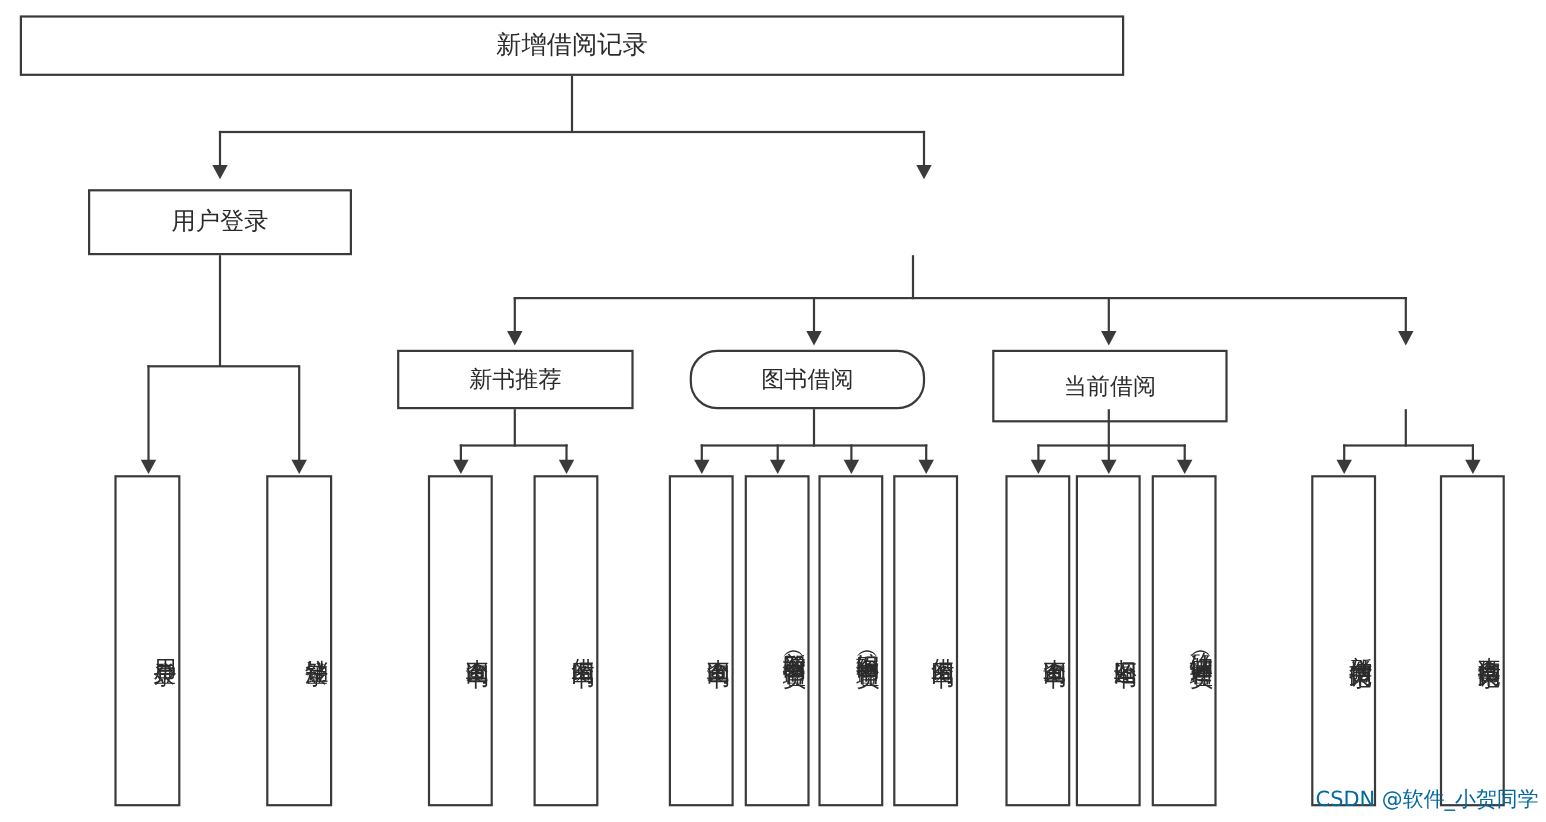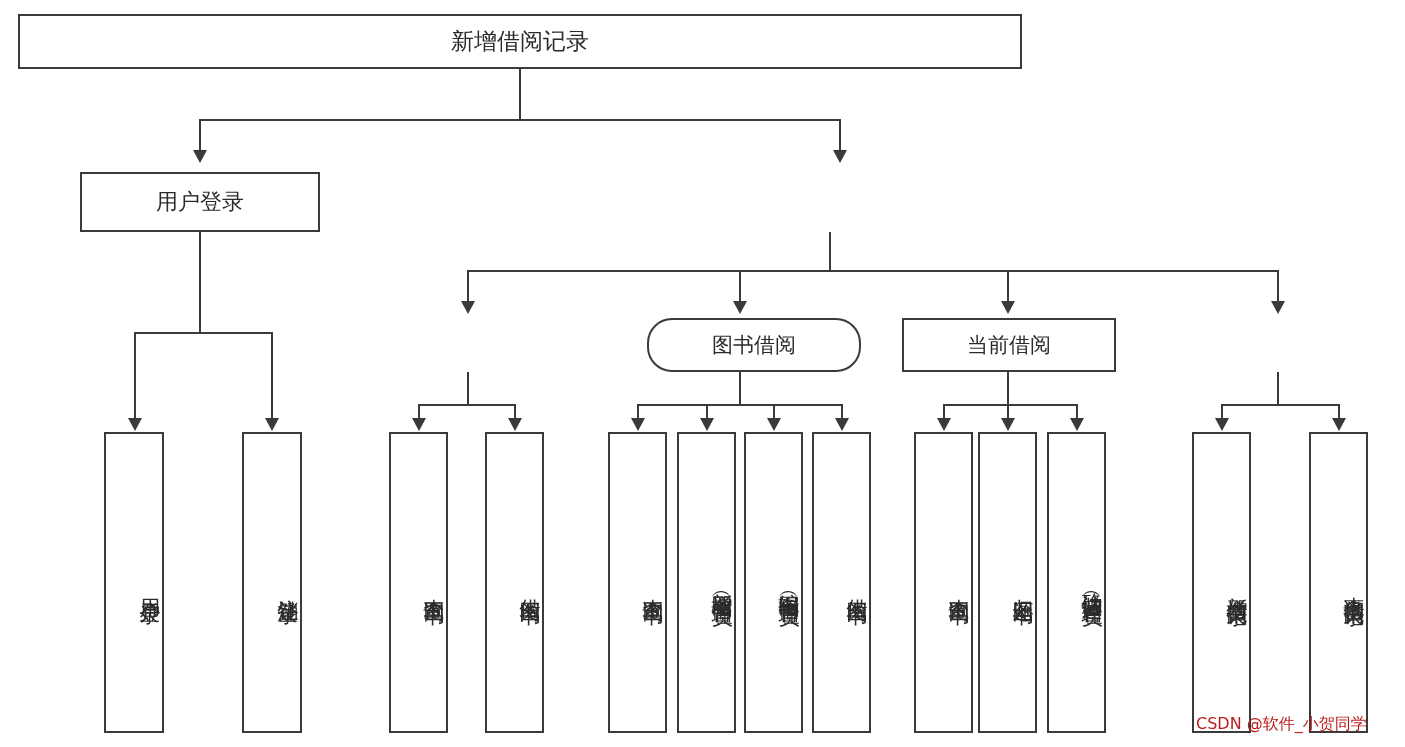--- a/index.html
+++ b/index.html
@@ -64,22 +64,22 @@
     width: 0;
     height: 0;
     border-left: 7px solid transparent;
     border-right: 7px solid transparent;
     border-top: 13px solid #3a3a3a;
   }
 
   
   #watermark {
     position: absolute;
-    font-size: 16px;
-    color: #b91c1c;
+    font-size: 19px;
+    color: #0369a1;
     white-space: nowrap;
     pointer-events: none;
   }
 </style>
 </head>
 <body>
 
 <div id="canvas">
 
   <div class="node root" style="left:18px; top:14px; width:1004px; height:55px;">
@@ -109,26 +109,29 @@
   <div class="ln h" style="left:467px; top:270px; width:812px;"></div>
   <div class="ln v" style="left:467px; top:270px; height:32px;"></div>
   <div class="ln v" style="left:739px; top:270px; height:32px;"></div>
   <div class="ln v" style="left:1007px; top:270px; height:32px;"></div>
   <div class="ln v" style="left:1277px; top:270px; height:32px;"></div>
   <div class="arrow" style="left:461px; top:301px;"></div>
   <div class="arrow" style="left:733px; top:301px;"></div>
   <div class="arrow" style="left:1001px; top:301px;"></div>
   <div class="arrow" style="left:1271px; top:301px;"></div>
 
-
-  <div class="node level2" style="left:647px; top:318px; width:214px; height:54px;border-radius:25px;">
+  <div class="node level2" style="left:361px; top:318px; width:215px; height:54px;">
+    <span>新书推荐</span>
+  </div>
+
+  <div class="node level2" style="left:627px; top:318px; width:214px; height:54px;border-radius:25px;">
     <span>图书借阅</span>
   </div>
 
-  <div class="node level2" style="left:902px; top:318px; width:214px; height:54px;">
+  <div class="node level2" style="left:902px; top:318px; width:214px; height:66px;">
     <span>当前借阅</span>
   </div>
 
 
   <div class="ln v" style="left:467px; top:372px; height:34px;"></div>
   <div class="ln h" style="left:418px; top:404px; width:98px;"></div>
   <div class="ln v" style="left:418px; top:404px; height:16px;"></div>
   <div class="ln v" style="left:514px; top:404px; height:16px;"></div>
   <div class="arrow" style="left:412px; top:418px;"></div>
   <div class="arrow" style="left:508px; top:418px;"></div>

